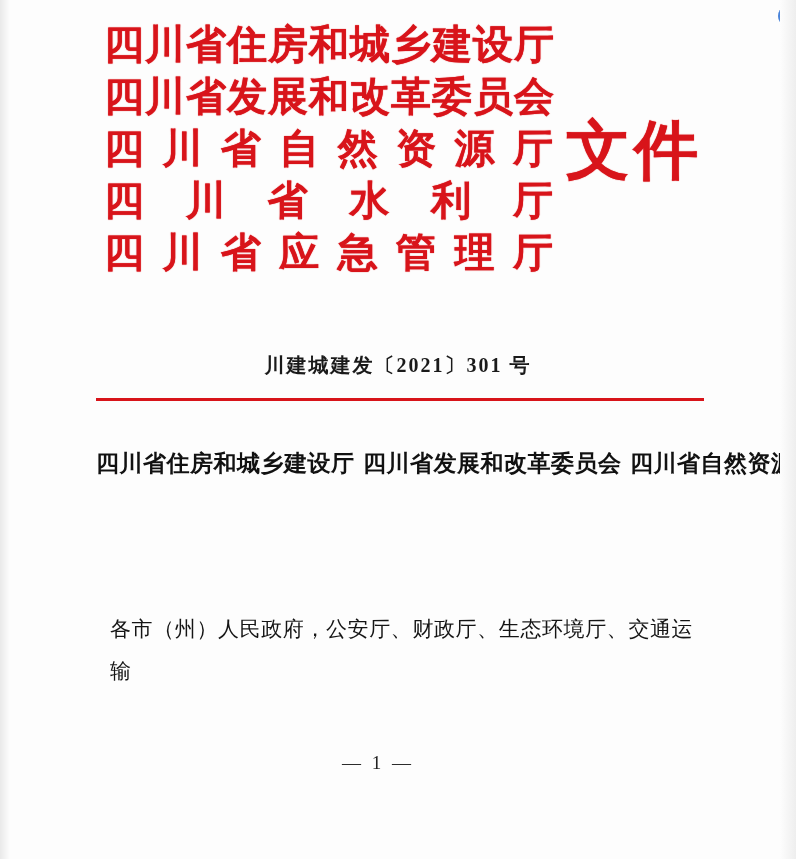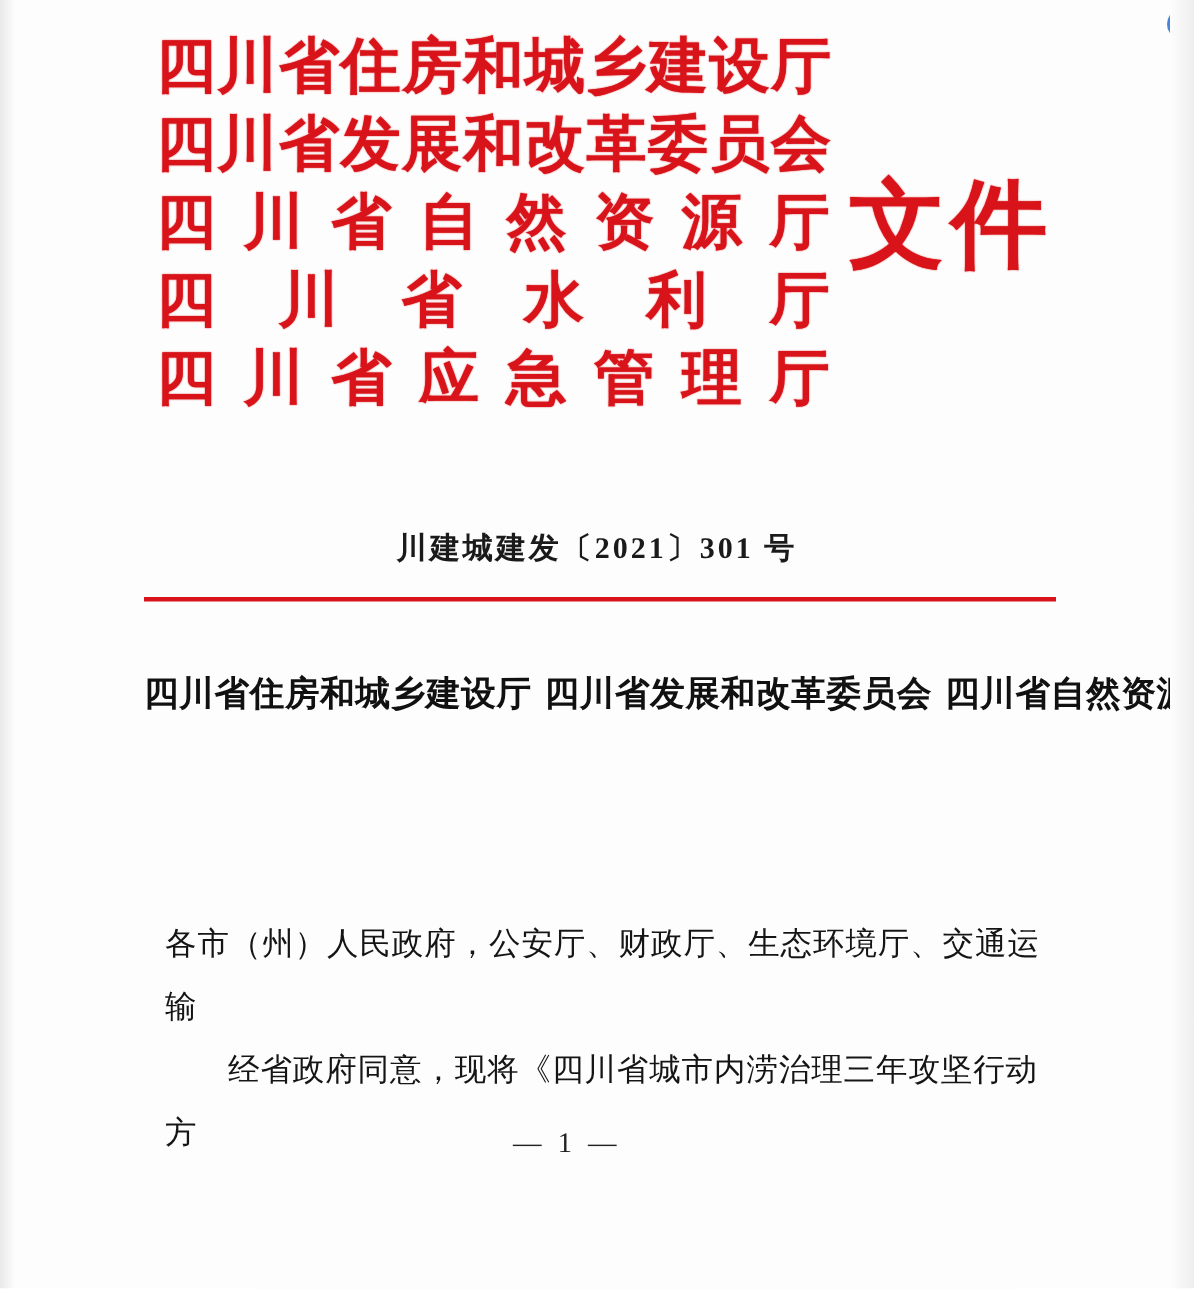--- a/index.html
+++ b/index.html
@@ -236,18 +236,17 @@
   <div class="docnum">川建城建发〔2021〕301 号</div>
 
   <div class="red-rule"></div>
 
   <div class="title">
     <span class="line">四川省住房和城乡建设厅 四川省发展和改革委员会 四川省自然资源厅</span>
   </div>
 
   <div class="body-text">
     <p>各市（州）人民政府，公安厅、财政厅、生态环境厅、交通运输</p>
-    <p class="indent">经省政府同意，现将《四川省城市内涝治理三年攻坚行动方</p>
   </div>
 
   <div class="pagenum">— 1 —</div>
 
 </div>
 
 </body></html>

